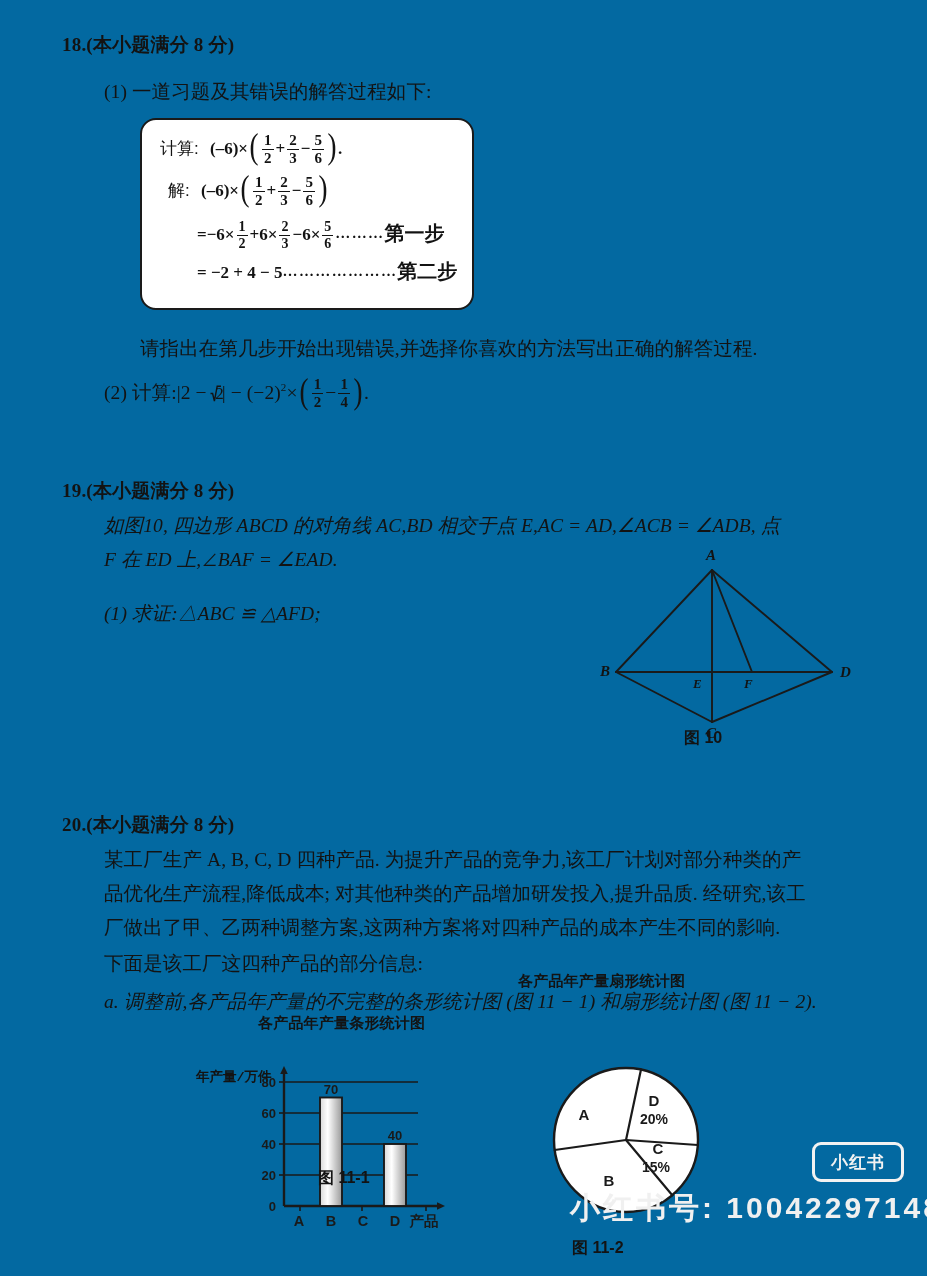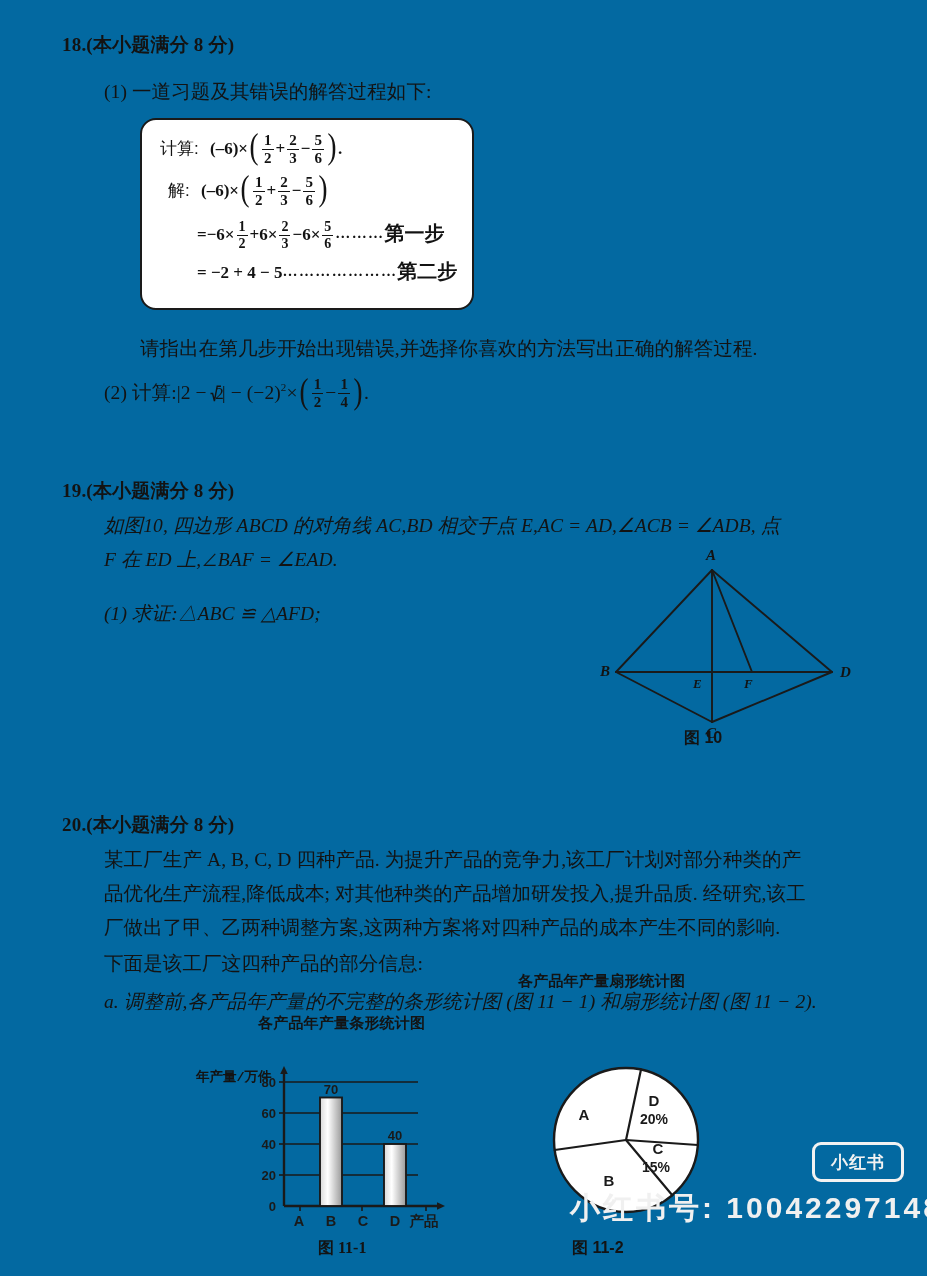--- a/index.html
+++ b/index.html
@@ -310,21 +310,21 @@
 
       <g font-family="Liberation Sans, sans-serif" font-size="14.5" font-weight="700" fill="#1a1a1a" text-anchor="middle">
         <text x="103" y="166">A</text>
         <text x="135" y="166">B</text>
         <text x="167" y="166">C</text>
         <text x="199" y="166">D</text>
       </g>
       <text x="228" y="166" font-family="Liberation Sans, sans-serif" font-size="14.5" font-weight="700" fill="#1a1a1a" text-anchor="middle">产品</text>
     </svg>
   </div>
-  <div class="fig-cap" style="left:318px; top:1238px;font-family:Liberation Serif, serif;">图 11-1</div>
+  <div class="fig-cap" style="left:318px; top:1168px;">图 11-1</div>
 
   <div class="pie-wrap">
     <svg width="190" height="172" viewBox="0 0 190 172">
 
       <circle cx="86" cy="82" r="72" fill="#ffffff" stroke="#1a1a1a" stroke-width="2.4"></circle>
 
       <g stroke="#1a1a1a" stroke-width="2.2" stroke-linecap="round">
         <line x1="86" y1="82" x2="101.0" y2="11.6"></line>
         <line x1="86" y1="82" x2="157.8" y2="87.0"></line>
         <line x1="86" y1="82" x2="132.3" y2="137.2"></line>

